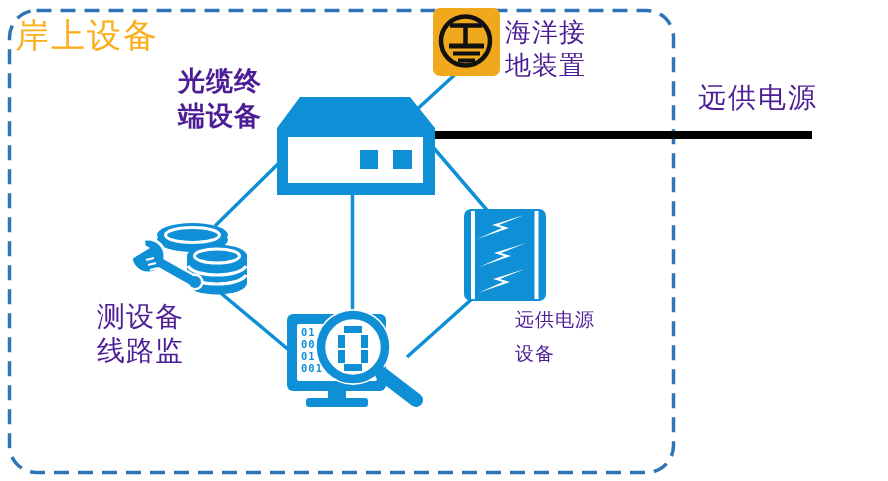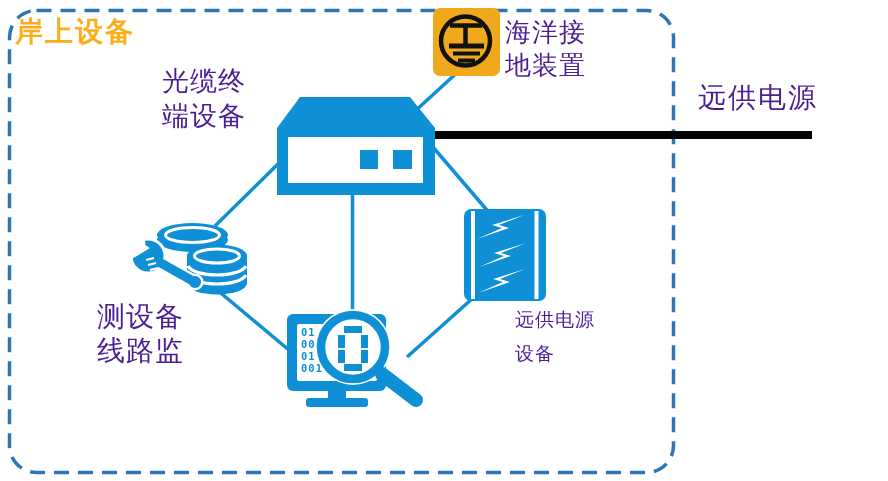--- a/index.html
+++ b/index.html
@@ -8,23 +8,23 @@
     font-family:"Liberation Sans", sans-serif;
   }
   #diagram-svg{position:absolute;left:0;top:0;}
   .label{
     position:absolute;color:#4c1d95;font-size:27px;line-height:35px;
     white-space:nowrap;letter-spacing:1px;
   }
   .label div{white-space:nowrap;}
   #title{
     position:absolute;left:15px;top:13px;color:#FBAE17;
-    font-size:28px;font-weight:bold;letter-spacing:2px;
+    font-size:34px;font-weight:normal;letter-spacing:2px;
   }
-  #label-terminal{left:162px;top:64px;}
+  #label-terminal{left:178px;top:64px;font-weight:bold;}
   #label-grounding{left:505px;top:16px;font-size:26px;line-height:33px;}
   #label-cable{left:698px;top:80px;font-size:28px;letter-spacing:2px;}
   #label-monitoring{left:97px;top:300px;font-size:28px;line-height:34px;}
   #label-nms{left:270px;top:418px;font-size:28px;}
   #label-power{left:515px;top:303px;font-size:19px;line-height:34px;}
   .seg{fill:#0E8FD6;}
   .bin{font-family:"DejaVu Sans Mono", monospace;font-size:10.5px;font-weight:bold;fill:#0E8FD6;letter-spacing:1px;}
 </style>
 </head>
 <body>

